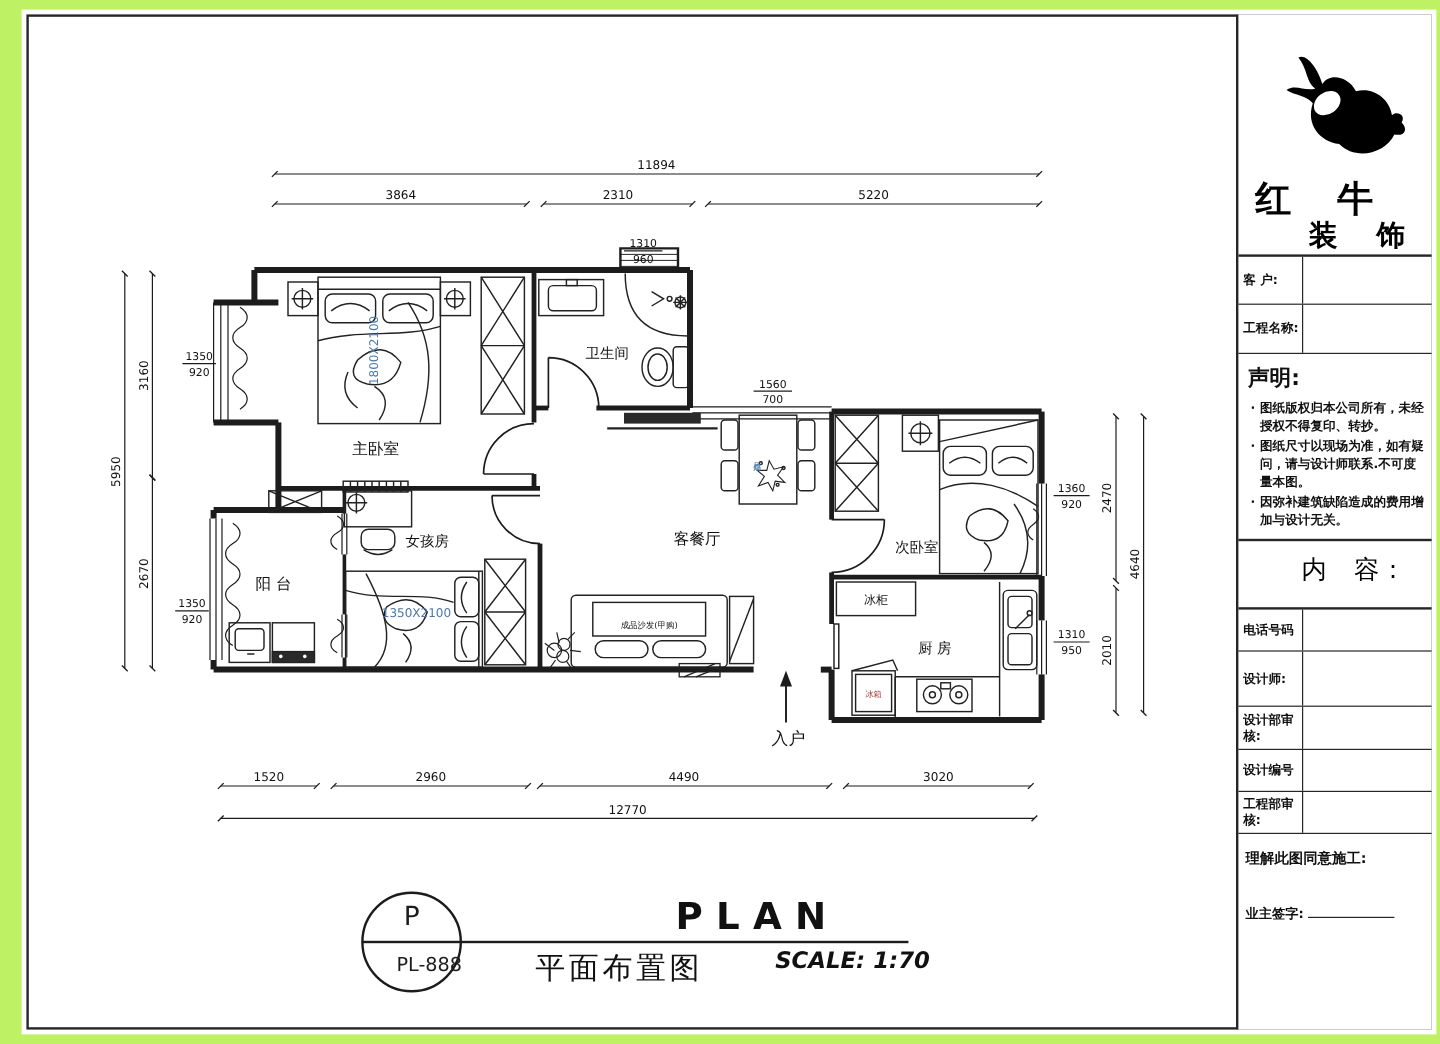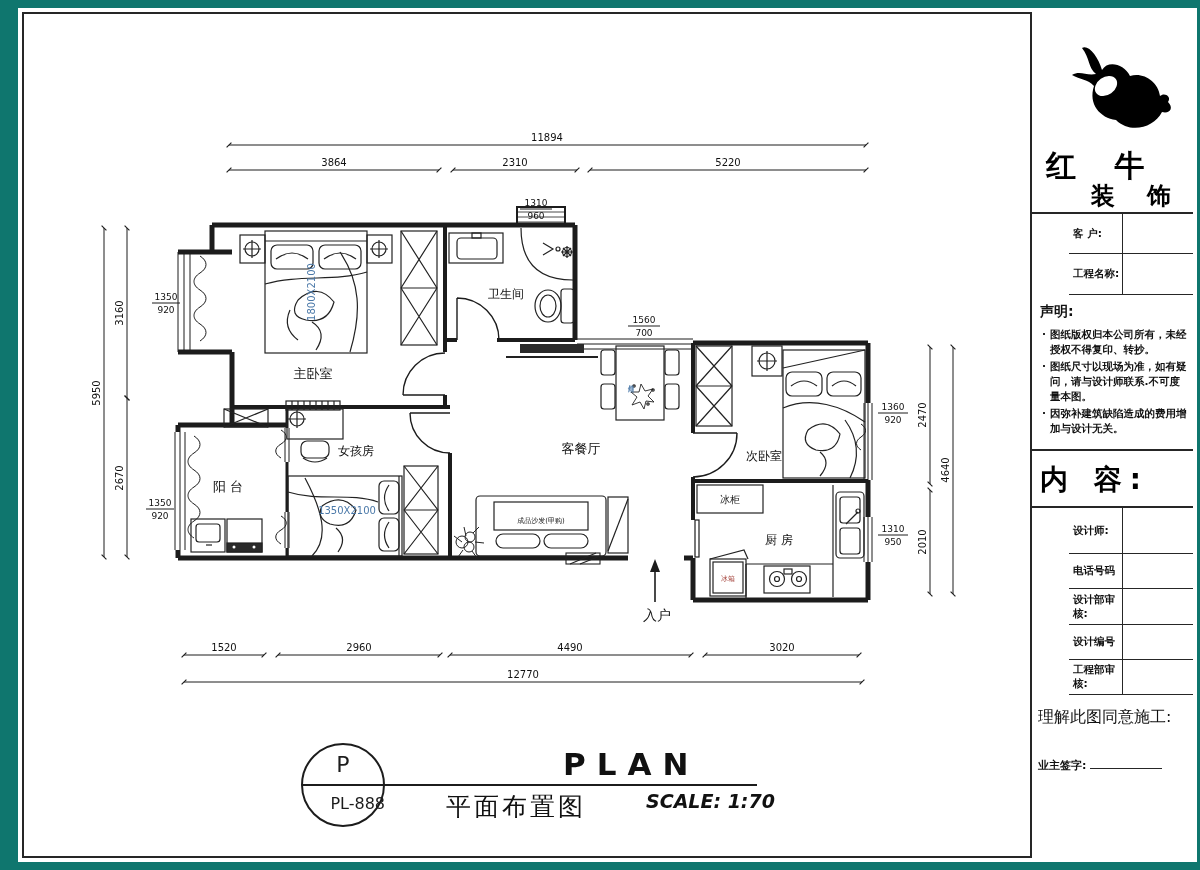--- a/index.html
+++ b/index.html
@@ -1,38 +1,38 @@
 <!DOCTYPE html>
 <html><head>
 <meta charset="utf-8">
 <style>
   html,body{margin:0;padding:0;background:#3c3c3c;font-family:"DejaVu Sans","Liberation Sans",sans-serif;}
-  .stage{position:relative;width:1200px;height:870px;background:#0f766e;overflow:hidden;}
+  .stage{position:relative;width:1200px;height:870px;background:#bef264;overflow:hidden;}
   .page{position:absolute;left:18px;top:8px;width:1179px;height:854px;background:#fff;}
   .frame{position:absolute;left:4px;top:4px;right:4px;bottom:4px;border:2px solid #262626;}
   .plan-svg{position:absolute;left:0;top:0;}
 
   
   .tblock{position:absolute;left:1012px;top:4px;width:163px;height:846px;border-left:2px solid #262626;box-sizing:border-box;background:#fff;}
-  .tb-sec{box-sizing:border-box;border-bottom:2px solid #262626;position:relative;overflow:hidden;}
+  .tb-sec{box-sizing:border-box;border-bottom:2px solid #262626;position:relative;overflow:hidden;padding-left:24px;}
   .logo-box{height:202px;}
   .logo-mark{position:absolute;left:28px;top:30px;}
   .brand1{position:absolute;left:14px;top:134px;font-size:30px;font-weight:bold;letter-spacing:14px;color:#000;}
   .brand2{position:absolute;right:10px;top:168px;font-size:24px;font-weight:bold;letter-spacing:12px;color:#000;}
-  .tb-row{display:flex;box-sizing:border-box;border-bottom:1.5px solid #262626;margin-left:37px;}
+  .tb-row{display:flex;box-sizing:border-box;border-bottom:1.5px solid #262626;}
   .tb-row .lab{width:54px;box-sizing:border-box;border-right:1.5px solid #262626;font-size:10.5px;font-weight:bold;color:#111;display:flex;align-items:center;padding-left:4px;}
   .tb-row .field{flex:1;}
   .stmt{height:156px;padding:8px 6px 0 8px;}
-  .stmt-title{font-size:14px;font-weight:bold;margin-bottom:6px;color:#111;}
+  .stmt-title{font-size:18px;font-weight:bold;margin-bottom:6px;color:#111;}
   .stmt-item{font-size:10.5px;font-weight:bold;color:#111;line-height:1.4;margin:0 0 3px 0;display:flex;}
   .stmt-item .b{margin:0 4px 0 2px;}
   .content-box{height:57px;}
-  .content-label{font-size:28px;font-weight:bold;letter-spacing:8px;color:#000;padding:10px 0 0 8px;}
+  .content-label{font-size:21px;font-weight:normal;letter-spacing:8px;color:#000;padding:10px 0 0 8px;text-align:center;}
   .footer-box{border-bottom:none;height:80px;padding:12px 6px 0 6px;}
-  .foot1{font-size:16px;font-weight:normal;color:#111;}
+  .foot1{font-size:12px;font-weight:bold;color:#111;}
   .foot2{font-size:11px;font-weight:bold;color:#111;margin-top:28px;}
   .sig-line{display:inline-block;width:72px;border-bottom:1.5px solid #262626;height:12px;}
 
   
   .sheet-circle{position:absolute;left:283px;top:735px;width:84px;height:84px;border:2px solid #1c1c1c;border-radius:50%;box-sizing:border-box;}
   .sheet-letter{position:absolute;left:283px;top:744px;width:84px;text-align:center;font-size:22px;color:#1c1c1c;}
   .sheet-no{position:absolute;left:283px;top:786px;width:84px;text-align:right;font-size:16px;color:#1c1c1c;}
   .title-rule{position:absolute;left:284px;top:776px;width:455px;height:2px;background:#1c1c1c;}
   .title-cn{position:absolute;left:428px;top:782px;font-size:25px;letter-spacing:3px;color:#111;font-family:"DejaVu Serif","Liberation Serif",serif;}
   .title-en{position:absolute;left:545px;top:738px;font-size:31px;font-weight:bold;letter-spacing:11px;color:#111;}
@@ -382,26 +382,26 @@
       <div class="stmt-item">
             <span class="b">·</span>
             <span>因弥补建筑缺陷造成的费用增加与设计无关。</span>
           </div>
     </div>
 
     <div class="tb-sec content-box">
       <div class="content-label">内 容:</div>
     </div>
 
+    <div class="tb-row" style="height:35px">
+      <div class="lab">电话号码</div>
+      <div class="field"></div>
+    </div>
     <div class="tb-row" style="height:46px">
       <div class="lab">设计师:</div>
-      <div class="field"></div>
-    </div>
-    <div class="tb-row" style="height:35px">
-      <div class="lab">电话号码</div>
       <div class="field"></div>
     </div>
     <div class="tb-row" style="height:36px">
       <div class="lab">设计部审核:</div>
       <div class="field"></div>
     </div>
     <div class="tb-row" style="height:35px">
       <div class="lab">设计编号</div>
       <div class="field"></div>
     </div>

